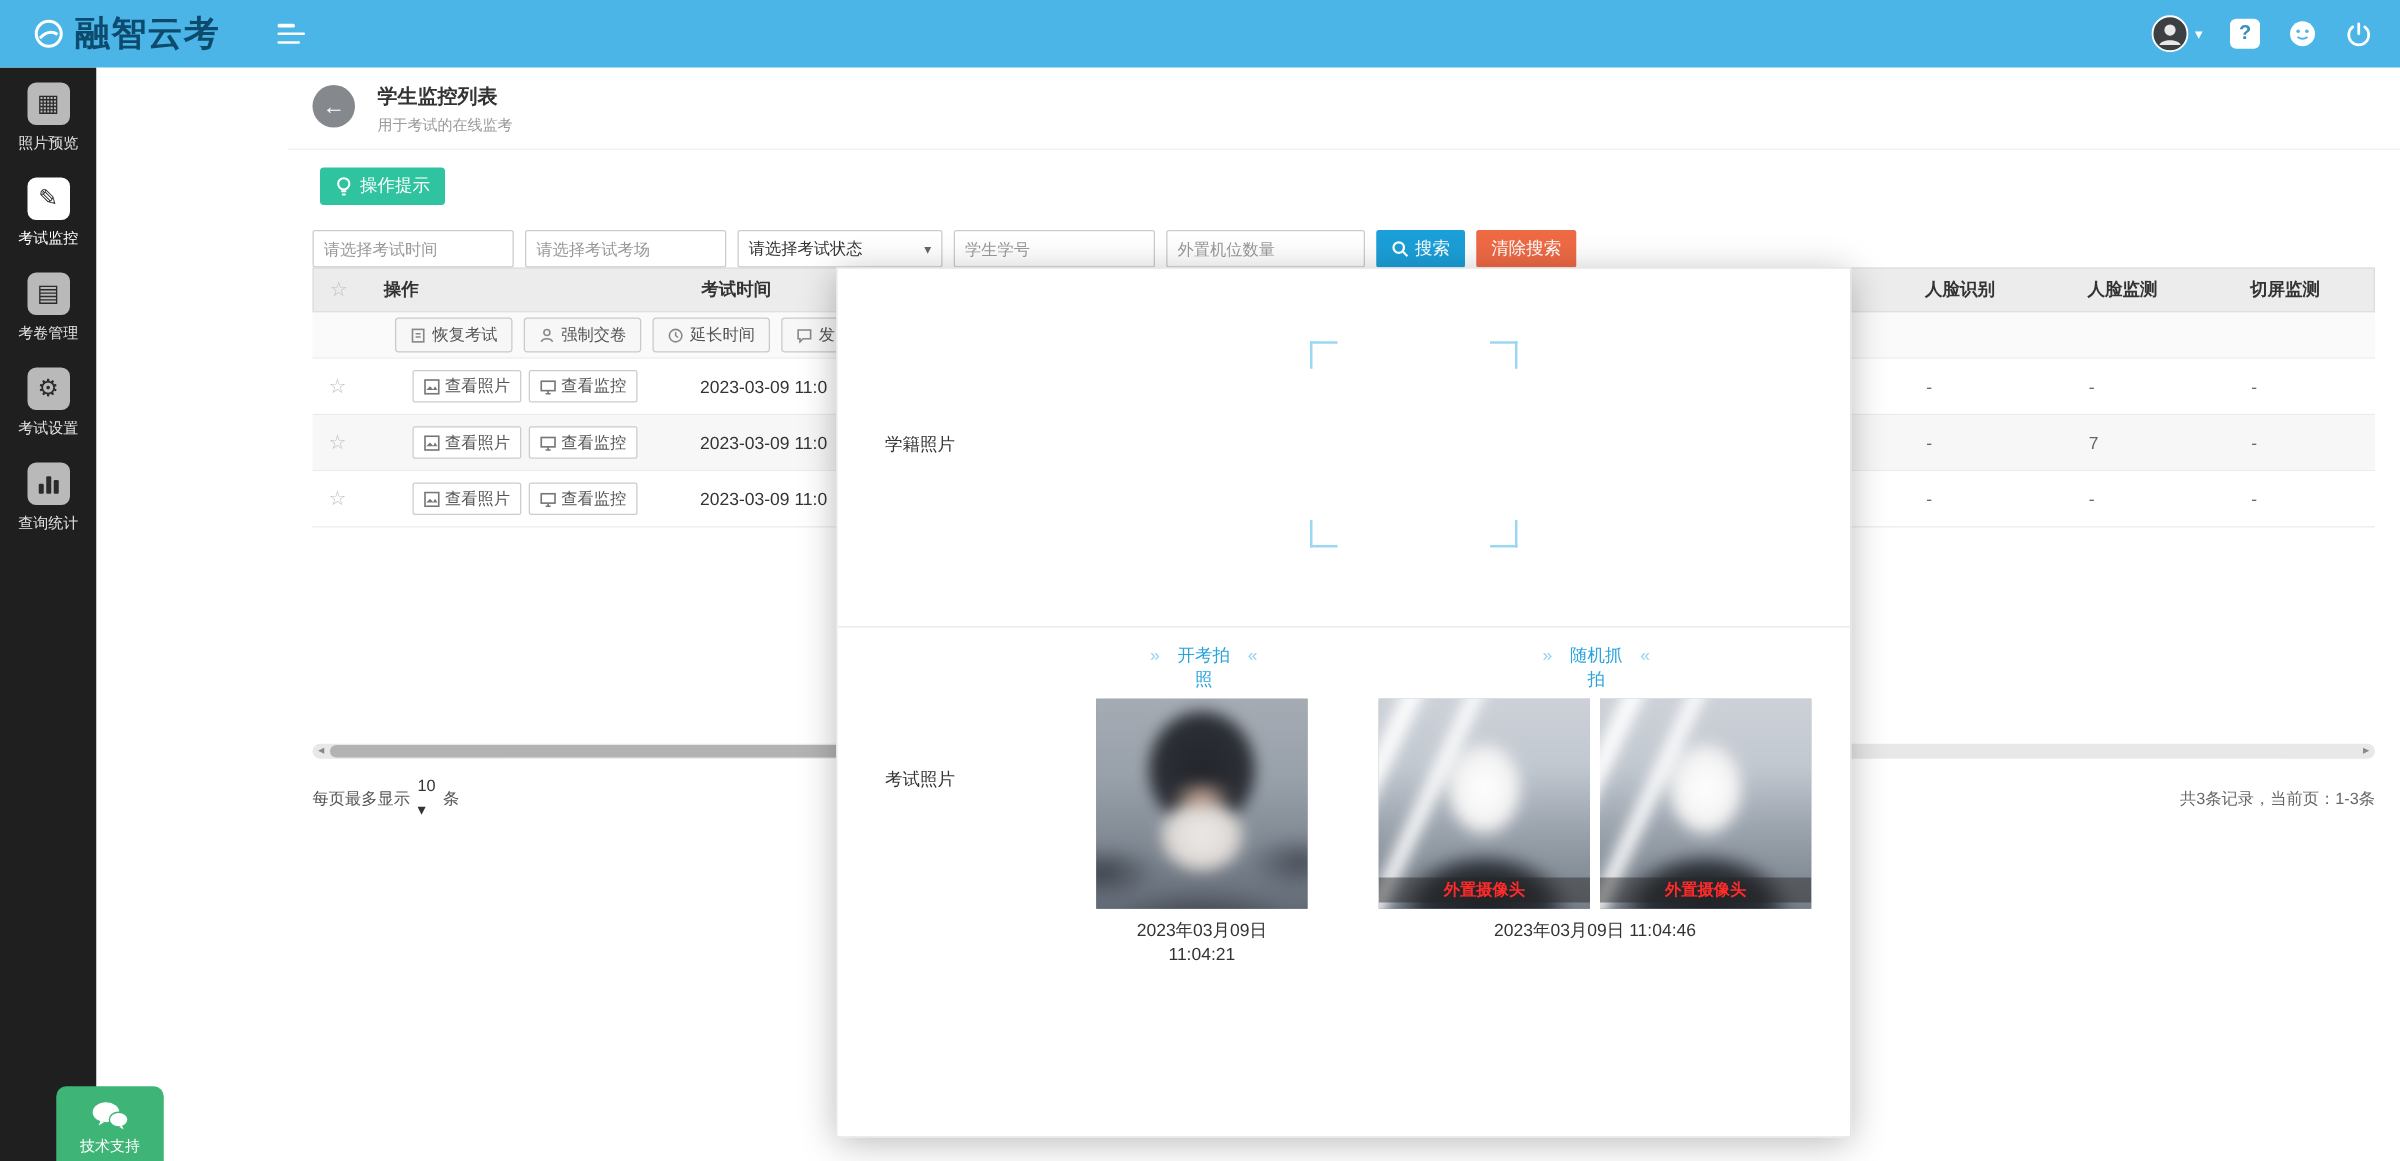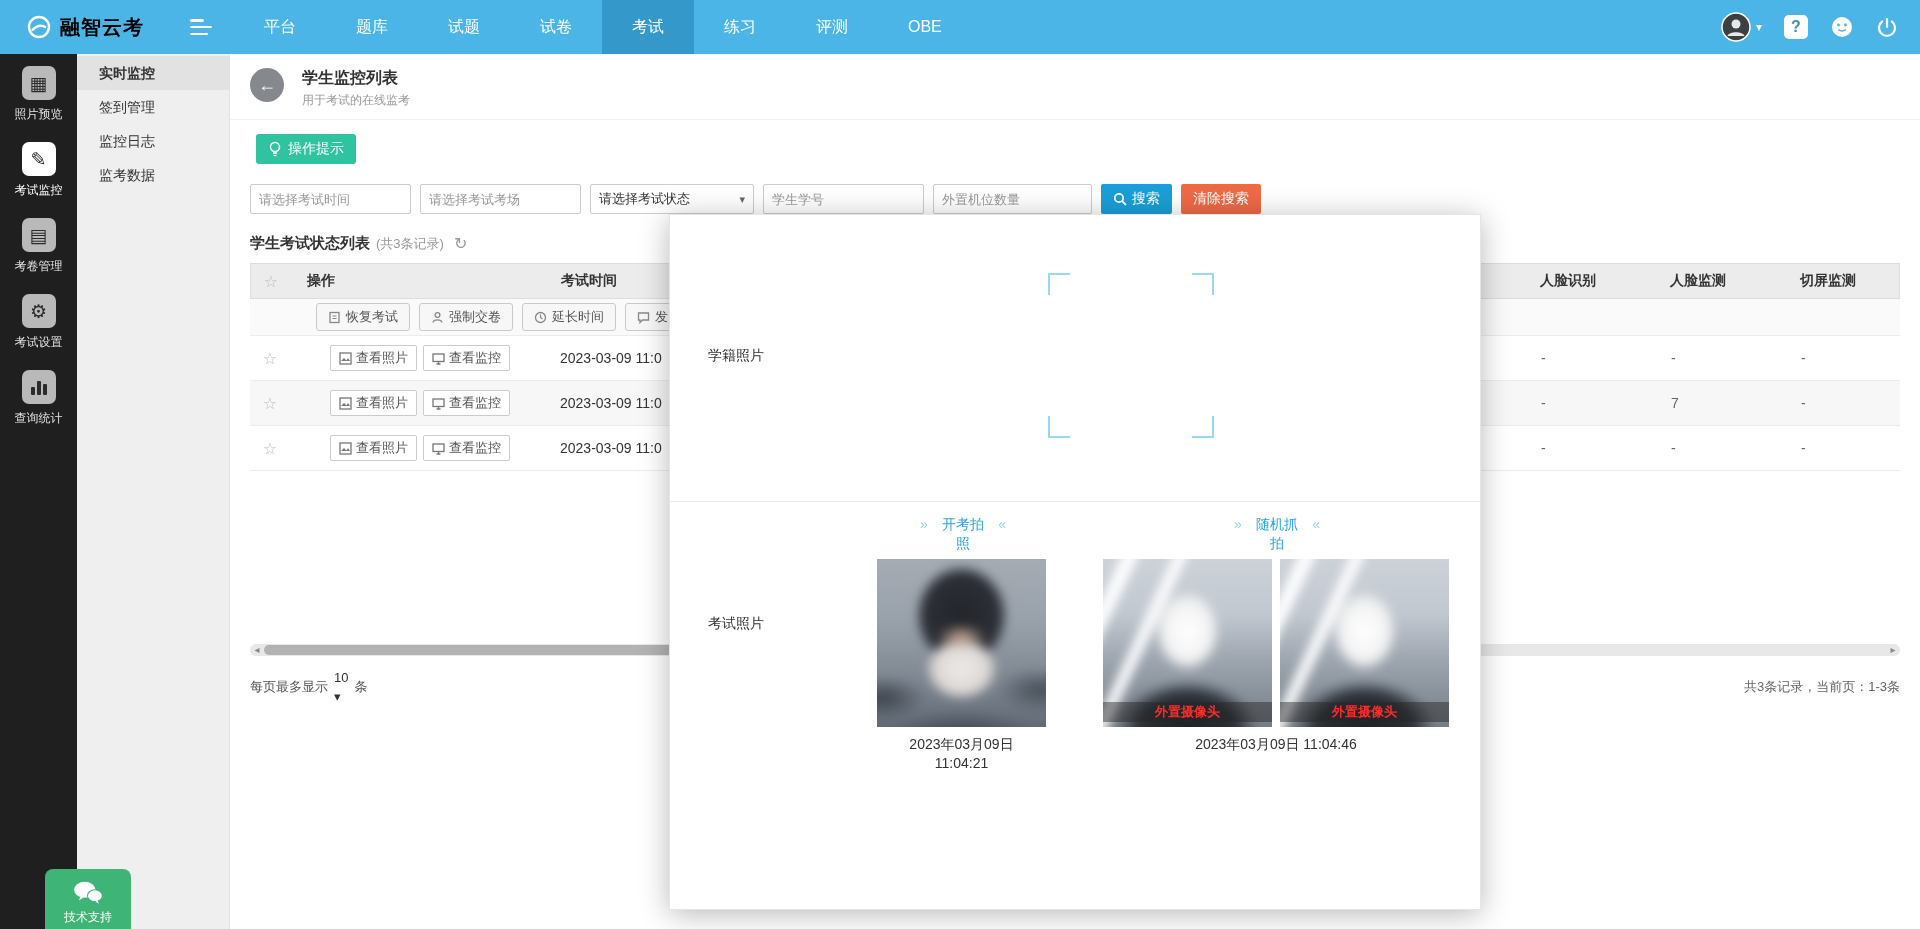--- a/index.html
+++ b/index.html
@@ -3,21 +3,21 @@
 <meta charset="utf-8">
 <style>
   * { box-sizing: border-box; margin: 0; padding: 0; }
   html,body { width:1920px; height:929px; overflow:hidden; }
   body { font-family:"Liberation Sans","DejaVu Sans",sans-serif; background:#fff; color:#333; }
   .app { position:relative; width:1920px; height:929px; overflow:hidden; background:#fff; }
 
   
   .topnav { position:absolute; top:0; left:0; right:0; height:54px; background:#4ab5e6; display:flex; align-items:center; z-index:20; }
   .brand { display:flex; align-items:center; gap:8px; margin-left:26px; cursor:pointer; }
-  .brand-text { color:#000000; font-size:20px; font-weight:bold; letter-spacing:1px; }
+  .brand-text { color:#0c4a6e; font-size:28px; font-weight:bold; letter-spacing:1px; }
   .hamburger { margin-left:46px; width:22px; height:16px; display:flex; flex-direction:column; justify-content:space-between; cursor:pointer; }
   .hamburger span { display:block; height:2.5px; background:#fff; border-radius:2px; }
   .hamburger span:nth-child(1){ width:14px; } .hamburger span:nth-child(2){ width:22px; } .hamburger span:nth-child(3){ width:18px; }
   .nav-items { display:flex; margin-left:22px; height:54px; }
   .nav-item { color:#fff; font-size:16px; line-height:54px; padding:0 30px; cursor:pointer; white-space:nowrap; }
   .nav-item.active { background:#3598cb; }
   .nav-right { margin-left:auto; margin-right:22px; display:flex; align-items:center; gap:22px; }
   .avatar-wrap { display:flex; align-items:center; gap:5px; cursor:pointer; }
   .caret { color:#fff; font-size:12px; }
   .icon-btn { cursor:pointer; display:flex; align-items:center; justify-content:center; }
@@ -156,30 +156,20 @@
         <circle cx="13" cy="13" r="10" fill="none" stroke="#fff" stroke-width="2.4"></circle>
         <path d="M6 16.5 Q13 9 20 13.5" fill="none" stroke="#fff" stroke-width="2.4"></path>
       </svg>
       <span class="brand-text">融智云考</span>
     </div>
     <div class="hamburger">
         <span></span>
         <span></span>
         <span></span>
       </div>
-    <nav class="nav-items">
-      <a class="nav-item">平台</a>
-      <a class="nav-item">题库</a>
-      <a class="nav-item">试题</a>
-      <a class="nav-item">试卷</a>
-      <a class="nav-item active">考试</a>
-      <a class="nav-item">练习</a>
-      <a class="nav-item">评测</a>
-      <a class="nav-item">OBE</a>
-    </nav>
     <div class="nav-right">
       <div class="avatar-wrap">
         <svg width="30" height="30" viewBox="0 0 30 30">
           <circle cx="15" cy="15" r="14" fill="#3c4043" stroke="#fff" stroke-width="1.5"></circle>
           <circle cx="15" cy="12" r="4.5" fill="#e8e8e8"></circle>
           <path d="M6.5 24c1.5-5 15.5-5 17 0" fill="#e8e8e8"></path>
         </svg>
         <span class="caret">▾</span>
       </div>
       <div class="icon-btn help-box">?</div>
@@ -232,26 +222,20 @@
   <div class="support-btn">
     <svg width="32" height="26" viewBox="0 0 30 24">
       <ellipse cx="12" cy="9" rx="10" ry="7.5" fill="#fff"></ellipse>
       <path d="M8 15l-1.5 4 4-2.5z" fill="#fff"></path>
       <ellipse cx="21.5" cy="14.5" rx="7" ry="5.5" fill="#fff" stroke="#3eb576" stroke-width="1"></ellipse>
       <path d="M24 19l1.2 3-3.2-2z" fill="#fff"></path>
     </svg>
     <span class="support-label">技术支持</span>
   </div>
 
-  <aside class="submenu">
-    <div class="sub-item active">实时监控</div>
-    <div class="sub-item">签到管理</div>
-    <div class="sub-item">监控日志</div>
-    <div class="sub-item">监考数据</div>
-  </aside>
 
   <main class="content">
     <div class="page-header">
       <div class="back-btn">←</div>
       <div>
         <div class="page-title">学生监控列表</div>
         <div class="page-subtitle">用于考试的在线监考</div>
       </div>
     </div>
 
@@ -277,25 +261,20 @@
       <button class="btn-search">
         <svg width="14" height="14" viewBox="0 0 14 14">
           <circle cx="6" cy="6" r="4.2" fill="none" stroke="#fff" stroke-width="1.8"></circle>
           <path d="M9.2 9.2L13 13" stroke="#fff" stroke-width="1.8"></path>
         </svg>
         <span>搜索</span>
       </button>
       <button class="btn-clear">清除搜索</button>
     </div>
 
-    <div class="table-title-row">
-      <span class="table-title">学生考试状态列表</span>
-      <span class="table-count">(共3条记录)</span>
-      <span class="refresh">↻</span>
-    </div>
 
     <div class="tbl">
       <div class="t-row t-head">
         <span class="c-star">☆</span>
         <span class="c-action">操作</span>
         <span class="c-time">考试时间</span>
         <span class="c-fill"></span>
         <span class="c-sm">人脸识别</span>
         <span class="c-sm">人脸监测</span>
         <span class="c-last">切屏监测</span>

